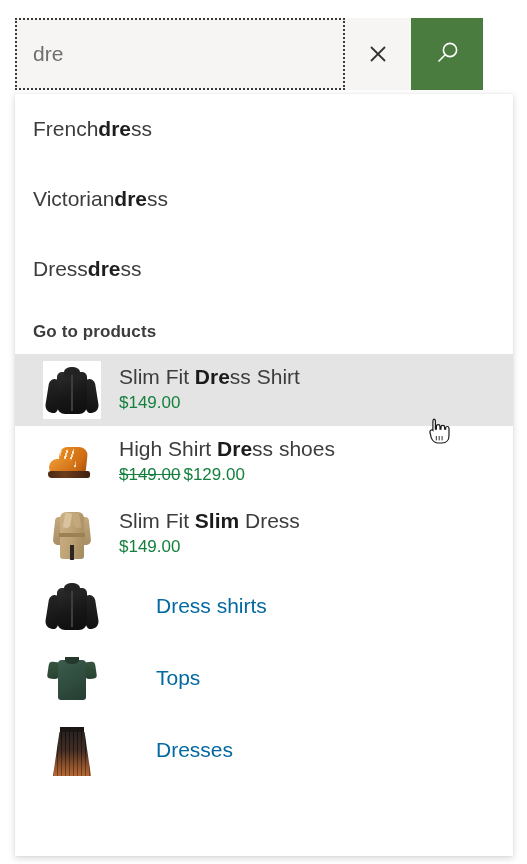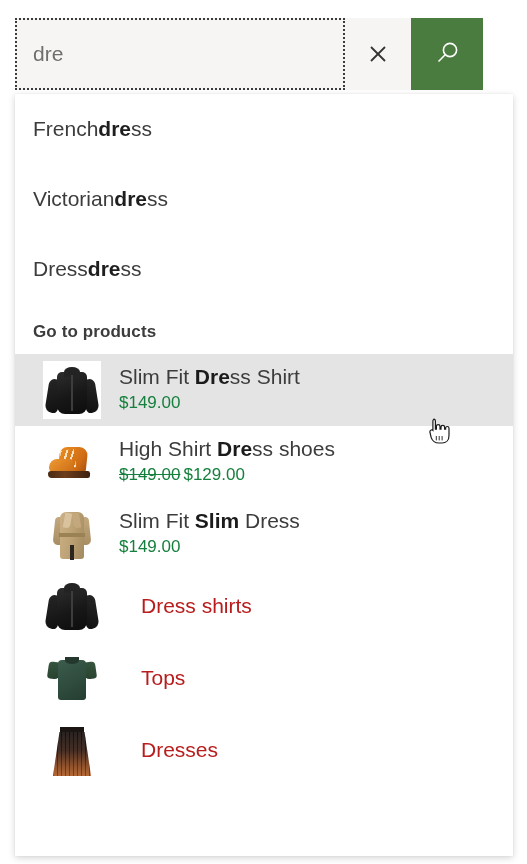--- a/index.html
+++ b/index.html
@@ -139,22 +139,22 @@
   .cat-row {
     display: flex;
     align-items: center;
     height: 72px;
     padding-left: 28px;
     cursor: pointer;
     background: #ffffff;
   }
   .cat-name {
     font-size: 21px;
-    color: #b91c1c;
-    margin-left: 22px;
+    color: #0369a1;
+    margin-left: 37px;
   }
 
   
   .art { position: absolute; inset: 0; }
 
   
   .art-shirt .body {
     position: absolute; left: 14px; top: 11px;
     width: 30px; height: 42px;
     background: linear-gradient(160deg,#2d2d2d 0%, #171717 55%, #0d0d0d 100%);

